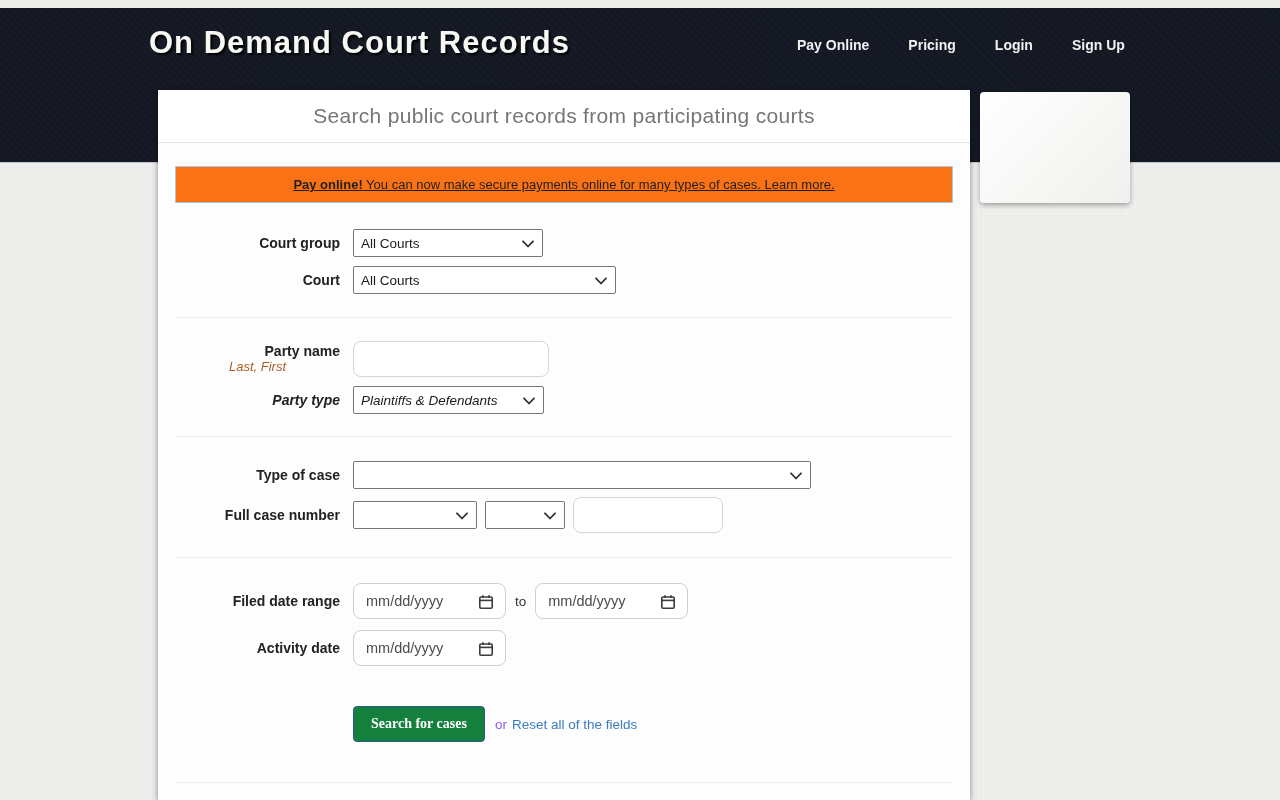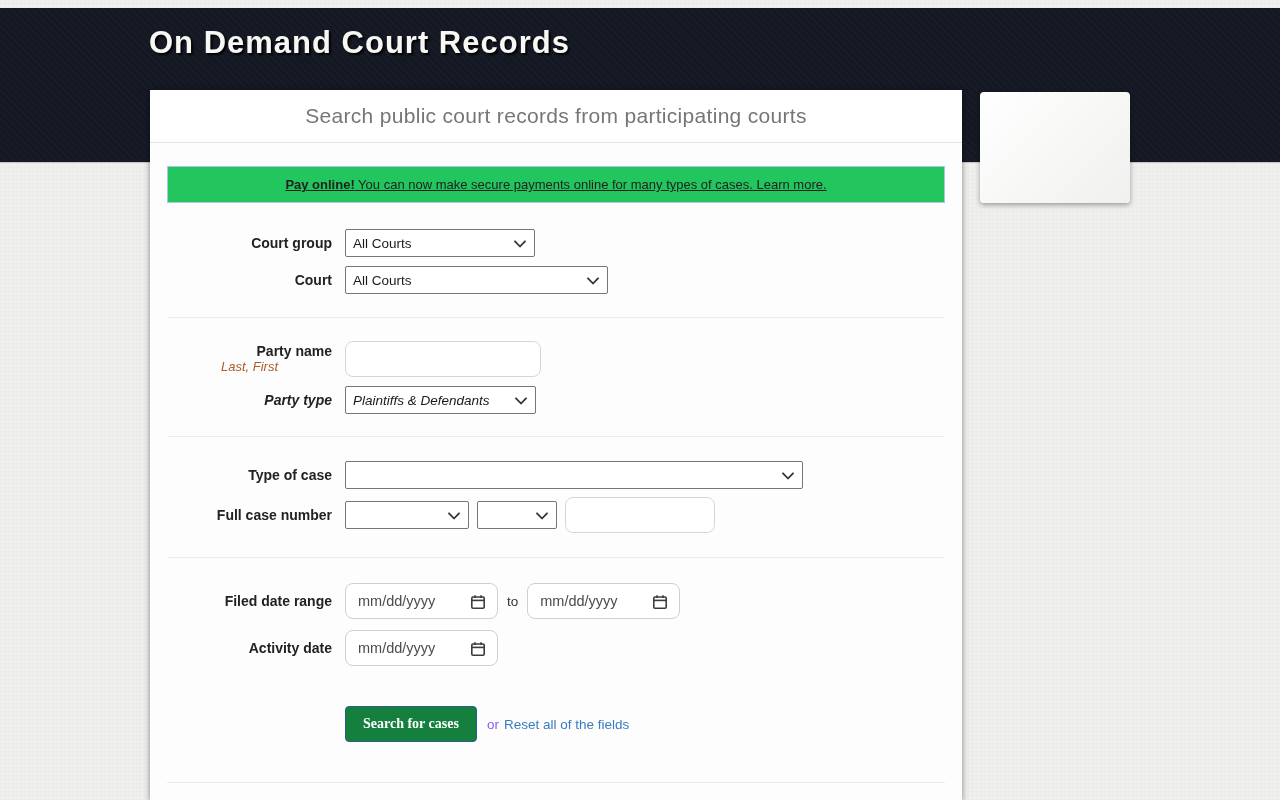--- a/index.html
+++ b/index.html
@@ -26,38 +26,38 @@
     font-size:31px; font-weight:bold; letter-spacing:1px;
     color:#f7f7f4;
     text-shadow:2px 2px 2px rgba(0,0,0,0.9);
     cursor:pointer;
   }
   .mainnav { position:absolute; left:797px; top:29px; display:flex; gap:39px; }
   .mainnav a { color:#f1f1f1; font-size:14px; font-weight:bold; text-decoration:none; cursor:pointer; }
 
   
   .card {
-    position:absolute; left:150px; top:90px; width:812px; height:710px;
+    position:absolute; left:158px; top:90px; width:812px; height:710px;
     background:#fdfdfd;
     box-shadow:0 1px 6px rgba(0,0,0,0.45);
   }
   .card-header {
     height:53px; background:#ffffff; border-bottom:1px solid #e4e4e4;
     display:flex; align-items:center; justify-content:center;
   }
   .card-title {
     font-size:21px; color:#767676; letter-spacing:0.3px;
     text-shadow:0 1px 0 rgba(255,255,255,0.9);
   }
   .card-body { padding:0 17px; }
 
   
   .banner {
     margin-top:23px;
-    background:#22c55e; border:1px solid #a9c7e1;
+    background:#f97316; border:1px solid #a9c7e1;
     text-align:center; padding:10px 8px;
     font-size:13px;
   }
   .banner a { color:#1f1f1f; text-decoration:underline; cursor:pointer; }
   .banner b { font-weight:bold; }
 
   
   .frow { display:flex; align-items:center; }
   .lbl {
     width:165px; flex-shrink:0; text-align:right;
@@ -135,20 +135,26 @@
     background:linear-gradient(135deg, #ffffff 0%, #f0f0ee 100%);
     border-radius:4px;
     box-shadow:0 2px 5px rgba(0,0,0,0.35);
   }
 </style>
 </head>
 <body>
 
 <div class="topbar">
   <div class="logo">On Demand Court Records</div>
+  <div class="mainnav">
+    <a>Pay Online</a>
+    <a>Pricing</a>
+    <a>Login</a>
+    <a>Sign Up</a>
+  </div>
 </div>
 
 <div class="promo"></div>
 
 <div class="card">
   <div class="card-header">
     <div class="card-title">Search public court records from participating courts</div>
   </div>
 
   <div class="card-body">

